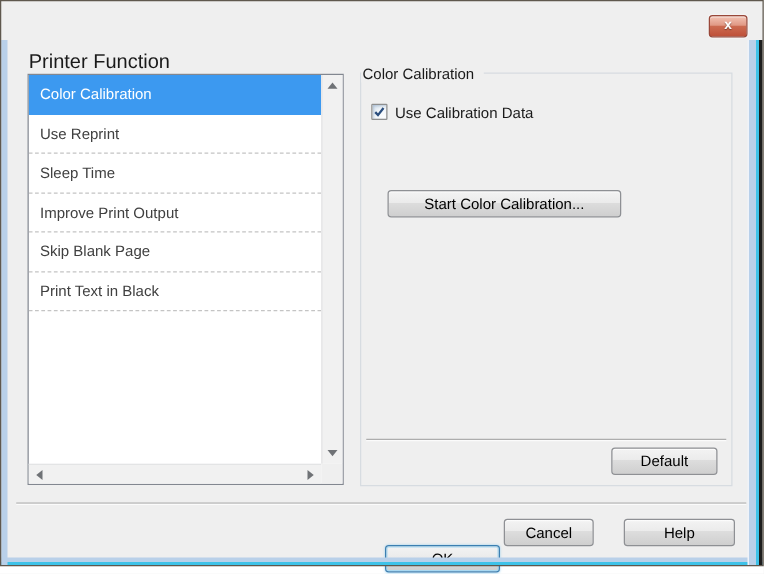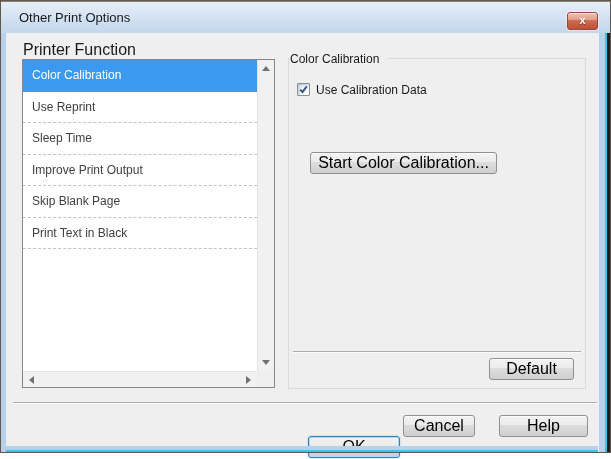--- a/index.html
+++ b/index.html
@@ -77,41 +77,38 @@
   .check-row.row2{left:24px;top:62px;}
   .checkbox{
     width:13px;height:13px;box-sizing:border-box;border:1px solid #8E8F8F;border-radius:1px;
     background:linear-gradient(135deg,#D3E0EC 0%,#F2F6FA 45%,#FFFFFF 100%);
     box-shadow:inset 1px 1px 2px rgba(110,140,175,.4);
     display:flex;align-items:center;justify-content:center;flex:0 0 13px;
   }
   .check-label{font-size:12px;color:#1A1A1A;margin-left:6px;white-space:nowrap;}
   .btn{
     position:absolute;box-sizing:border-box;display:flex;align-items:center;justify-content:center;
-    font-size:16px;color:#000;border:1px solid #8E9094;border-radius:3px;cursor:default;
+    font-size:12px;color:#000;border:1px solid #8E9094;border-radius:3px;cursor:default;
     background:linear-gradient(to bottom,#F3F3F3 0%,#EBEBEB 45%,#DDDDDD 46%,#CFCFCF 100%);
     box-shadow:inset 0 1px 0 rgba(255,255,255,.7);
   }
   .btn.start{left:21px;top:93px;width:187px;height:22px;}
   .btn.default{left:200px;top:299px;width:85px;height:22px;}
   .btn.ok{left:308px;top:436px;width:92px;height:22px;border-color:#3C7FB1;box-shadow:inset 0 0 0 1px #A9D8F1,0 0 2px #90CBEC;}
   .btn.cancel{left:403px;top:415px;width:72px;height:22px;}
   .btn.help{left:499px;top:415px;width:89px;height:22px;}
   .sep{position:absolute;height:0;border-top:1px solid #ADADAD;border-bottom:1px solid #FBFBFB;}
   .sep.group-sep{left:4px;top:292px;width:288px;}
   .sep.full-sep{left:13px;top:402px;width:584px;z-index:5;}
 </style>
 </head>
 <body>
 
 <div id="dialog">
 
-  <div class="titlebar">
-    <span class="title-text">Other Print Options</span>
-  </div>
   <div class="close-btn">
     <span class="close-glyph">x</span>
   </div>
 
   <div class="frame-left"></div>
   <div class="frame-right"></div>
   <div class="frame-bottom"></div>
 
   <span class="pf-label">Printer Function</span>
 

